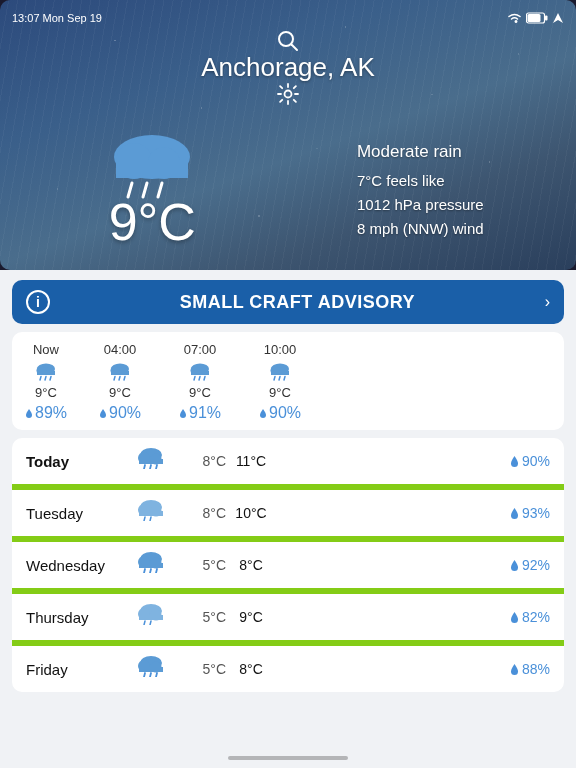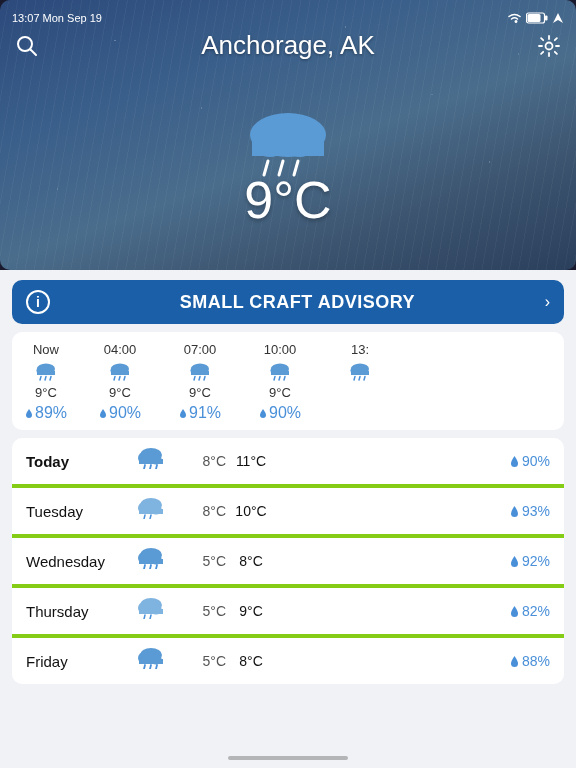--- a/index.html
+++ b/index.html
@@ -71,20 +71,21 @@
     .status-left { font-size: 11px; font-weight: 500; }
     .status-right { display: flex; gap: 4px; align-items: center; font-size: 11px; }
 
     .top-bar {
       width: 100%;
       display: flex;
       justify-content: space-between;
       align-items: center;
       padding: 2px 16px 4px;
       z-index: 10;
+      flex-direction: column;
     }
 
     .city-title {
       color: white;
       font-size: 26px;
       font-weight: 400;
       text-shadow: 0 1px 3px rgba(0,0,0,0.4);
     }
 
     .hero-content {
@@ -230,21 +231,21 @@
       background: white;
       margin: 0 12px;
       border-radius: 10px;
       overflow: hidden;
     }
 
     .forecast-row {
       display: flex;
       align-items: center;
       padding: 9px 14px;
-      border-bottom: 4px solid #84cc16;
+      border-bottom: 6px solid #84cc16;
     }
 
     .forecast-row:last-child { border-bottom: none; }
 
     .forecast-day {
       font-size: 15px;
       color: #111;
       font-weight: 400;
       width: 100px;
     }
@@ -349,20 +350,26 @@
 
         <rect x="24" y="45" width="72" height="5" fill="#5b9bd5"></rect>
 
         <line x1="40" y1="56" x2="36" y2="70" stroke="white" stroke-width="3" stroke-linecap="round"></line>
         <line x1="55" y1="56" x2="51" y2="70" stroke="white" stroke-width="3" stroke-linecap="round"></line>
         <line x1="70" y1="56" x2="66" y2="70" stroke="white" stroke-width="3" stroke-linecap="round"></line>
       </svg>
       <div class="temp-display">9°C</div>
     </div>
 
+    <div class="weather-details">
+      <p class="condition">Moderate rain</p>
+      <p>7°C feels like</p>
+      <p>1012 hPa pressure</p>
+      <p>8 mph (NNW) wind</p>
+    </div>
   </div>
 </div>
 
 <div class="main-content">
 
   <div class="advisory-banner">
     <div class="advisory-icon">i</div>
     <span class="advisory-text">SMALL CRAFT ADVISORY</span>
     <span class="advisory-chevron">›</span>
   </div>
@@ -444,34 +451,20 @@
         </svg>
         <span class="hourly-temp">9°C</span>
         <span class="hourly-precip">
           <svg width="8" height="11" viewBox="0 0 8 11">
               <path d="M4 1 Q7 5 7 7 a3 3 0 0 1-6 0 Q1 5 4 1Z" fill="#4a90d9"></path>
             </svg>
           90%
         </span>
       </div>
 
-      <div class="hourly-item">
-        <span class="hourly-time">13:</span>
-        <svg width="28" height="20" viewBox="0 0 28 20">
-          <ellipse cx="14" cy="8" rx="9" ry="5.5" fill="#5b9bd5"></ellipse>
-          <circle cx="9" cy="9.5" rx="4.5" r="4.5" fill="#5b9bd5"></circle>
-          <circle cx="18" cy="10" rx="4" r="4" fill="#5b9bd5"></circle>
-          <rect x="5" y="10" width="18" height="4" fill="#5b9bd5"></rect>
-          <line x1="9" y1="15.5" x2="8" y2="19" stroke="#4a90d9" stroke-width="1.5" stroke-linecap="round"></line>
-          <line x1="14" y1="15.5" x2="13" y2="19" stroke="#4a90d9" stroke-width="1.5" stroke-linecap="round"></line>
-          <line x1="19" y1="15.5" x2="18" y2="19" stroke="#4a90d9" stroke-width="1.5" stroke-linecap="round"></line>
-        </svg>
-        <span class="hourly-temp"></span>
-        <span class="hourly-precip"></span>
-      </div>
 
     </div>
   </div>
 
   <div class="forecast-section">
 
     <div class="forecast-row">
       <span class="forecast-day today">Today</span>
       <div class="forecast-icon">
         <svg width="32" height="22" viewBox="0 0 32 22">

